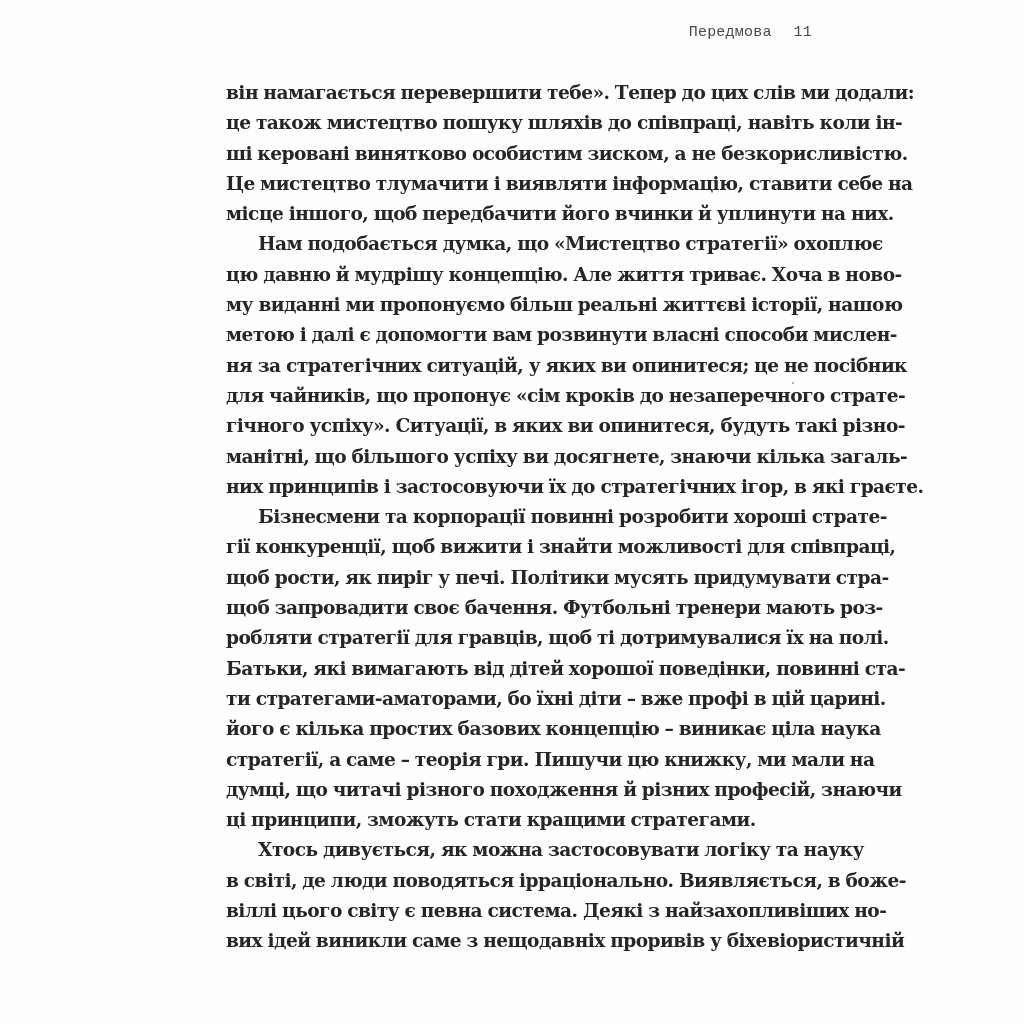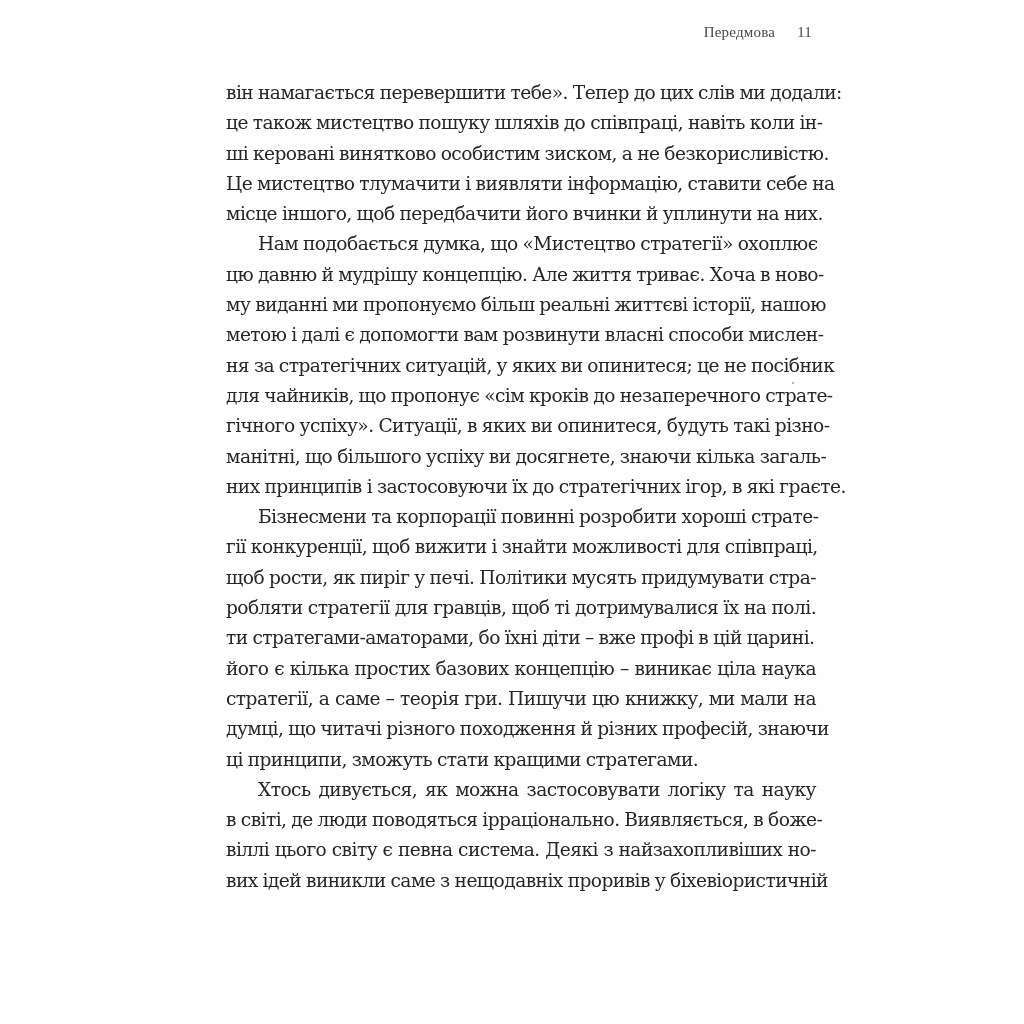--- a/index.html
+++ b/index.html
@@ -18,21 +18,21 @@
       position: absolute;
       left: 0; top: 0;
       width: 1024px; height: 1024px;
     }
     .running-head {
       position: absolute;
       top: 24px;
       left: 600px;
       width: 212px;
       text-align: right;
-      font-family: Liberation Serif, serif;
+      font-family: Liberation Mono, monospace;
       font-size: 15px;
       color: #4a4a4a;
       letter-spacing: 0.2px;
       white-space: nowrap;
     }
     .running-head .section {
       margin-right: 22px;
     }
     .text-block {
       position: absolute;
@@ -45,20 +45,21 @@
       color: #262626;
       letter-spacing: -0.55px;
       word-spacing: -0.5px;
     }
     .line {
       display: block;
       white-space: nowrap;
       height: 30.3px;
       text-align: justify;
       text-align-last: justify;
+      font-weight: bold;
     }
     .line.last {
       text-align-last: left;
     }
     .line.indent {
       padding-left: 32px;
     }
     .speck {
       position: absolute;
       left: 792px;
@@ -92,21 +93,23 @@
     <span class="line">метою і далі є допомогти вам розвинути власні способи мислен-</span>
     <span class="line">ня за стратегічних ситуацій, у яких ви опинитеся; це не посібник</span>
     <span class="line">для чайників, що пропонує «сім кроків до незаперечного страте-</span>
     <span class="line">гічного успіху». Ситуації, в яких ви опинитеся, будуть такі різно-</span>
     <span class="line">манітні, що більшого успіху ви досягнете, знаючи кілька загаль-</span>
     <span class="line last">них принципів і застосовуючи їх до стратегічних ігор, в які граєте.</span>
 
     <span class="line indent">Бізнесмени та корпорації повинні розробити хороші страте-</span>
     <span class="line">гії конкуренції, щоб вижити і знайти можливості для співпраці,</span>
     <span class="line">щоб рости, як пиріг у печі. Політики мусять придумувати стра-</span>
+    <span class="line">щоб запровадити своє бачення. Футбольні тренери мають роз-</span>
     <span class="line">робляти стратегії для гравців, щоб ті дотримувалися їх на полі.</span>
+    <span class="line">Батьки, які вимагають від дітей хорошої поведінки, повинні ста-</span>
     <span class="line last">ти стратегами-аматорами, бо їхні діти – вже профі в цій царині.</span>
 
     <span class="line">його є кілька простих базових концепцію – виникає ціла наука</span>
     <span class="line">стратегії, а саме – теорія гри. Пишучи цю книжку, ми мали на</span>
     <span class="line">думці, що читачі різного походження й різних професій, знаючи</span>
     <span class="line last">ці принципи, зможуть стати кращими стратегами.</span>
 
     <span class="line indent">Хтось дивується, як можна застосовувати логіку та науку</span>
     <span class="line">в світі, де люди поводяться ірраціонально. Виявляється, в боже-</span>
     <span class="line">віллі цього світу є певна система. Деякі з найзахопливіших но-</span>

